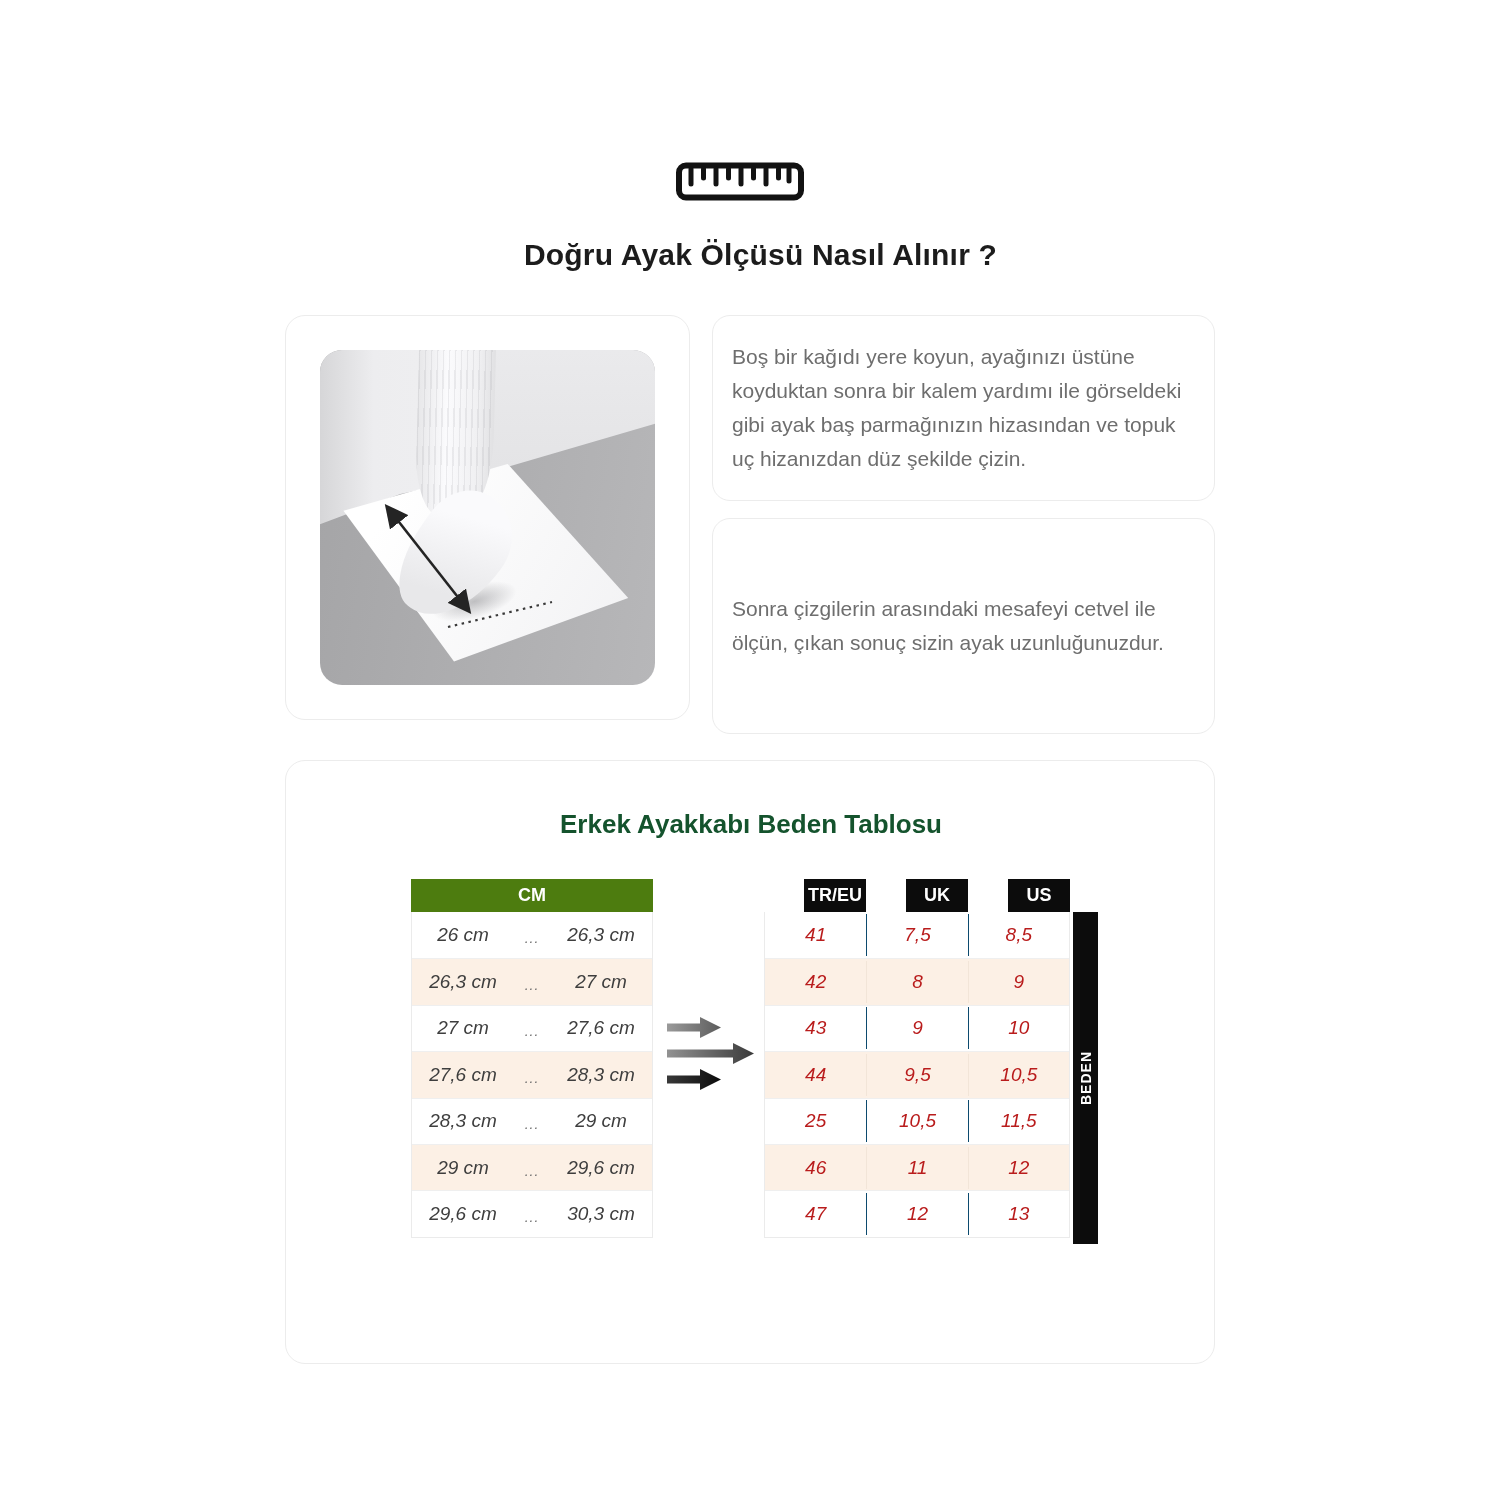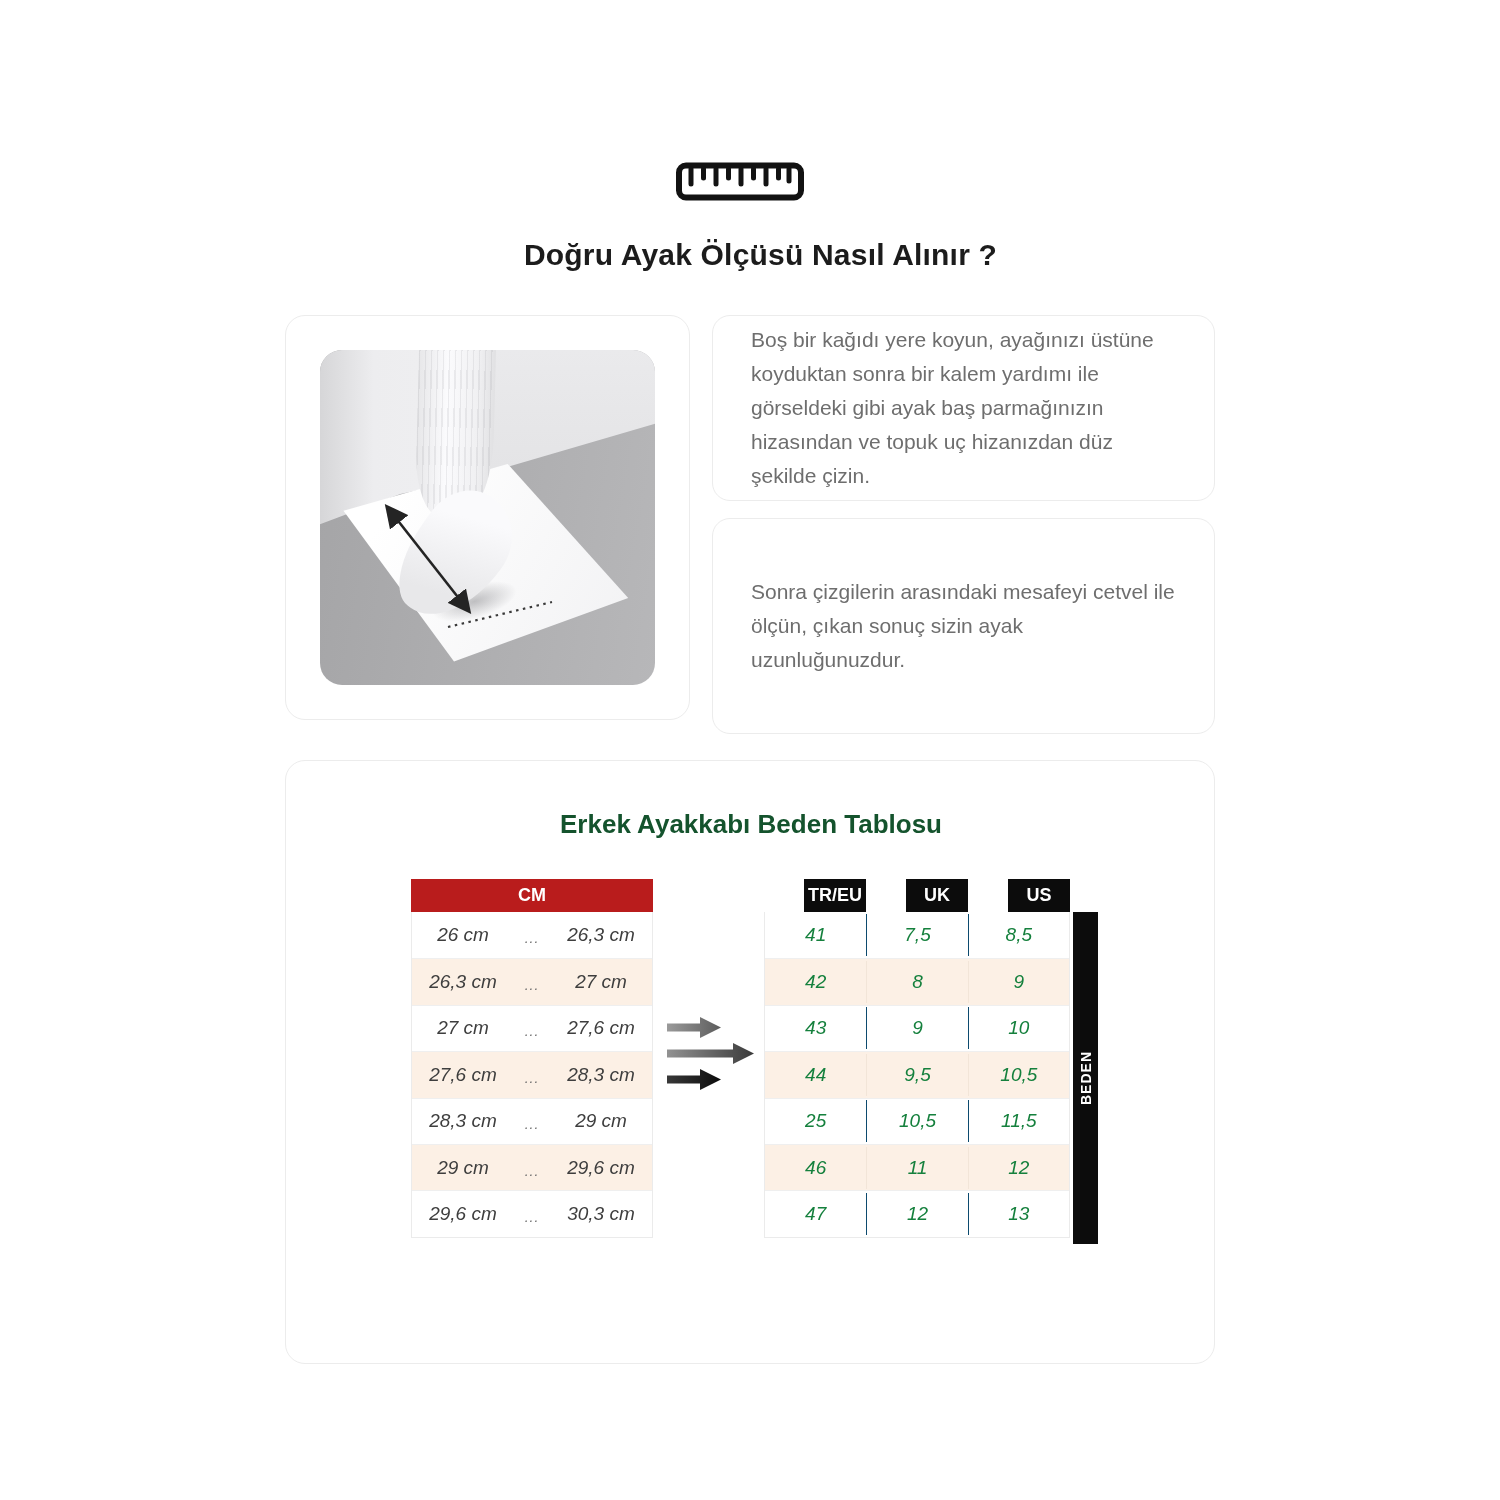--- a/index.html
+++ b/index.html
@@ -36,51 +36,51 @@
   .leg::after { content:""; position:absolute; inset:0; border-radius:inherit;
          background:repeating-linear-gradient(90deg,rgba(120,120,128,.12) 0 1.5px,rgba(0,0,0,0) 1.5px 6px); }
   .foot { position:absolute; left:27%; top:41%; width:27%; height:41%;
           transform:rotate(36deg);
           border-radius:46% 54% 58% 42% / 36% 40% 64% 60%;
           background:linear-gradient(160deg,#fafafc 25%,#e8e8ea 75%); }
   .scene-overlay { position:absolute; inset:0; }
 
   .tip-box { position:absolute; left:712px; width:503px; border:1px solid #ececec;
              border-radius:18px; background:#fff; display:flex; align-items:center;
-             padding:24px 38px; }
+             padding:24px 19px; }
   .tip-1 { top:315px; height:186px; }
   .tip-2 { top:518px; height:216px; }
   .tip-text { font-size:21px; line-height:34px; color:#6e6e6e; }
 
   
   .chart-card { position:absolute; left:285px; top:760px; width:930px; height:604px;
                 border:1px solid #ececec; border-radius:20px; background:#fff; }
   .chart-title { position:absolute; left:0; top:48px; width:930px; text-align:center;
                  font-size:26px; font-weight:700; color:#14532d; }
 
-  .t-header { height:33px; background:#b91c1c; color:#ffffff; font-size:18px;
+  .t-header { height:33px; background:#4d7c0f; color:#ffffff; font-size:18px;
               font-weight:700; display:flex; align-items:center; justify-content:center; }
   .t-body { border:1px solid #ebebeb; border-top:none;font-style:italic; }
   .t-row { height:46.4px; }
   .t-row + .t-row { border-top:1px solid #efefef; }
   .t-row.alt { background:#fcf0e5; }
 
   .cm-table { position:absolute; left:125px; top:118px; width:242px; }
   .cm-row { display:grid; grid-template-columns:1fr 36px 1fr; align-items:center; }
   .cm-cell { text-align:center; font-size:19px; color:#3e3e3e; }
   .cm-dots { text-align:center; font-size:14px; color:#6a6a6a; letter-spacing:1px; padding-top:6px; }
 
   .arrows-wrap { position:absolute; left:378px; top:252px; width:92px; height:82px; }
 
   .size-table { position:absolute; left:478px; top:118px; width:306px; }
   .size-header { display:grid; grid-template-columns:1fr 1fr 1fr; }
   .size-header .h-cell { height:33px; background:#0c0c0c; color:#fff; font-size:18px;
                          font-weight:700; display:flex; align-items:center; justify-content:center;margin-left:40px; }
   .size-row { display:grid; grid-template-columns:1fr 1fr 1fr; align-items:center; }
-  .size-cell { text-align:center; font-size:19px; color:#15803d; height:42px;
+  .size-cell { text-align:center; font-size:19px; color:#b91c1c; height:42px;
                display:flex; align-items:center; justify-content:center; }
   .size-cell + .size-cell { border-left:1px solid #0c4a6e; }
   .t-row.alt .size-cell + .size-cell { border-left-color:#f2e5d8; }
 
   .beden-bar { position:absolute; left:787px; top:151px; width:25px; height:332px;
                background:#0c0c0c; color:#ffffff; display:flex; align-items:center;
                justify-content:center; writing-mode:vertical-rl; transform:rotate(180deg);
                font-size:14px; font-weight:700; letter-spacing:1px; }
 </style>
 </head>

